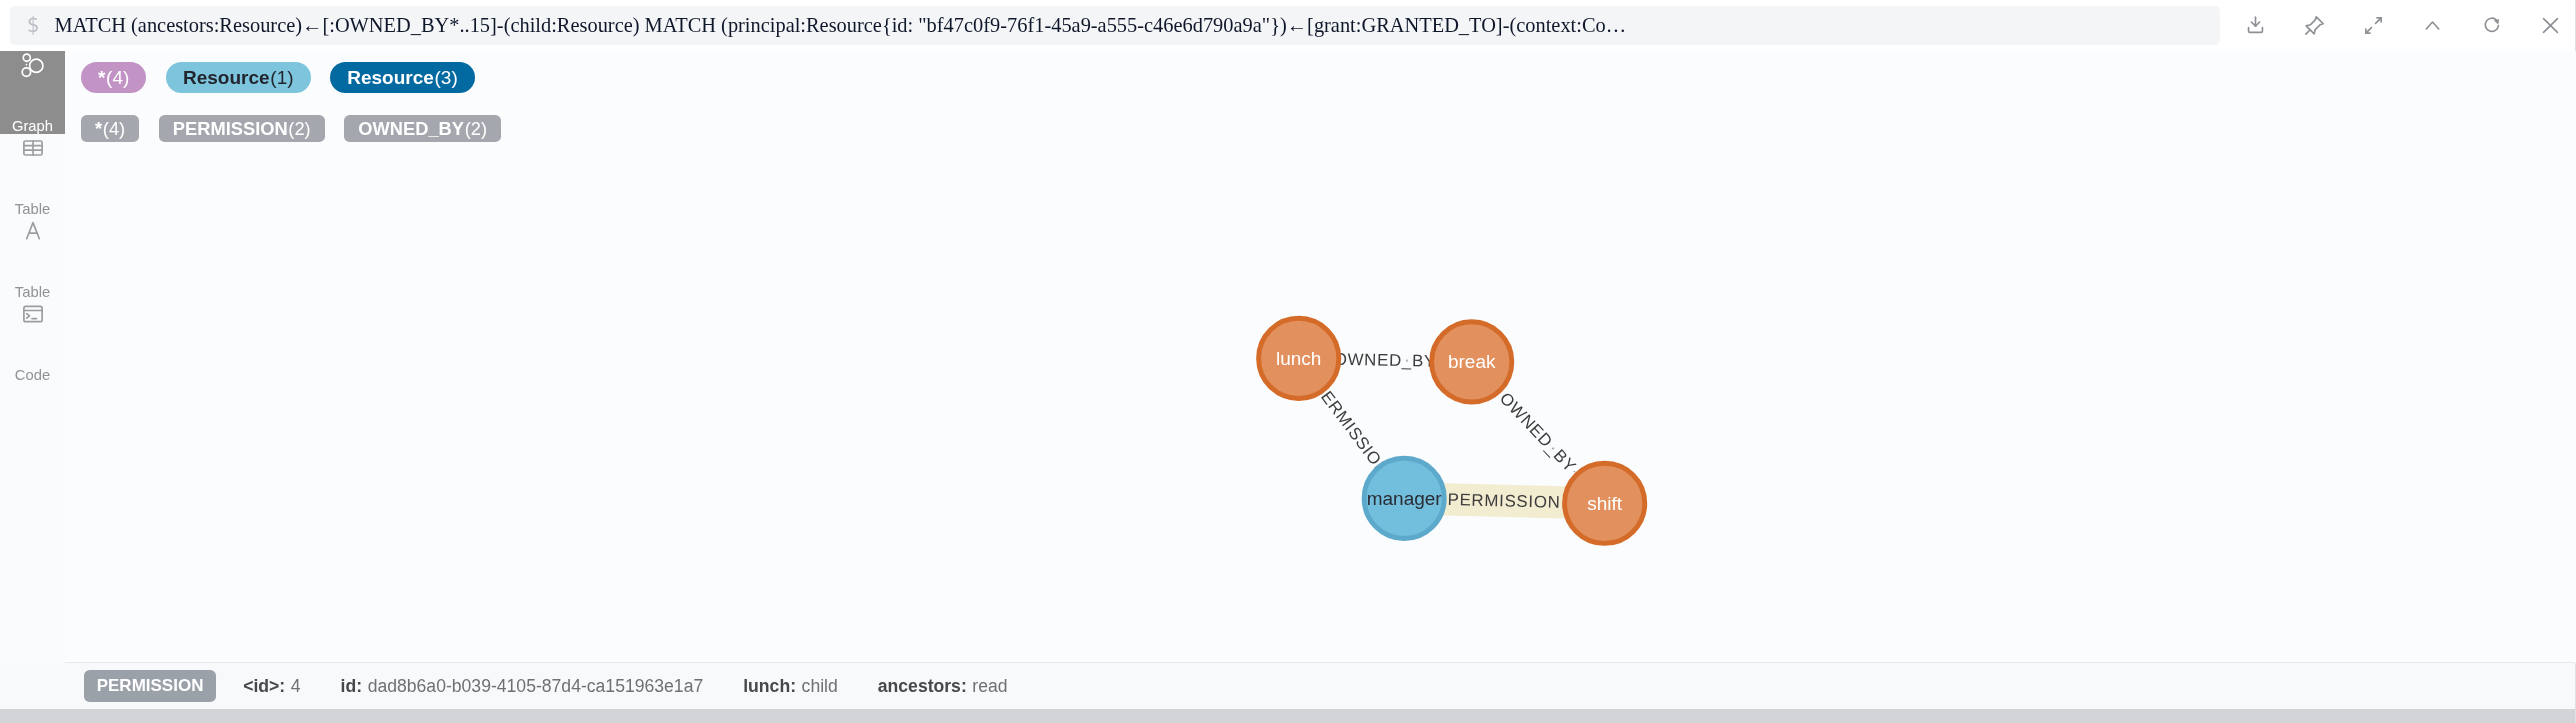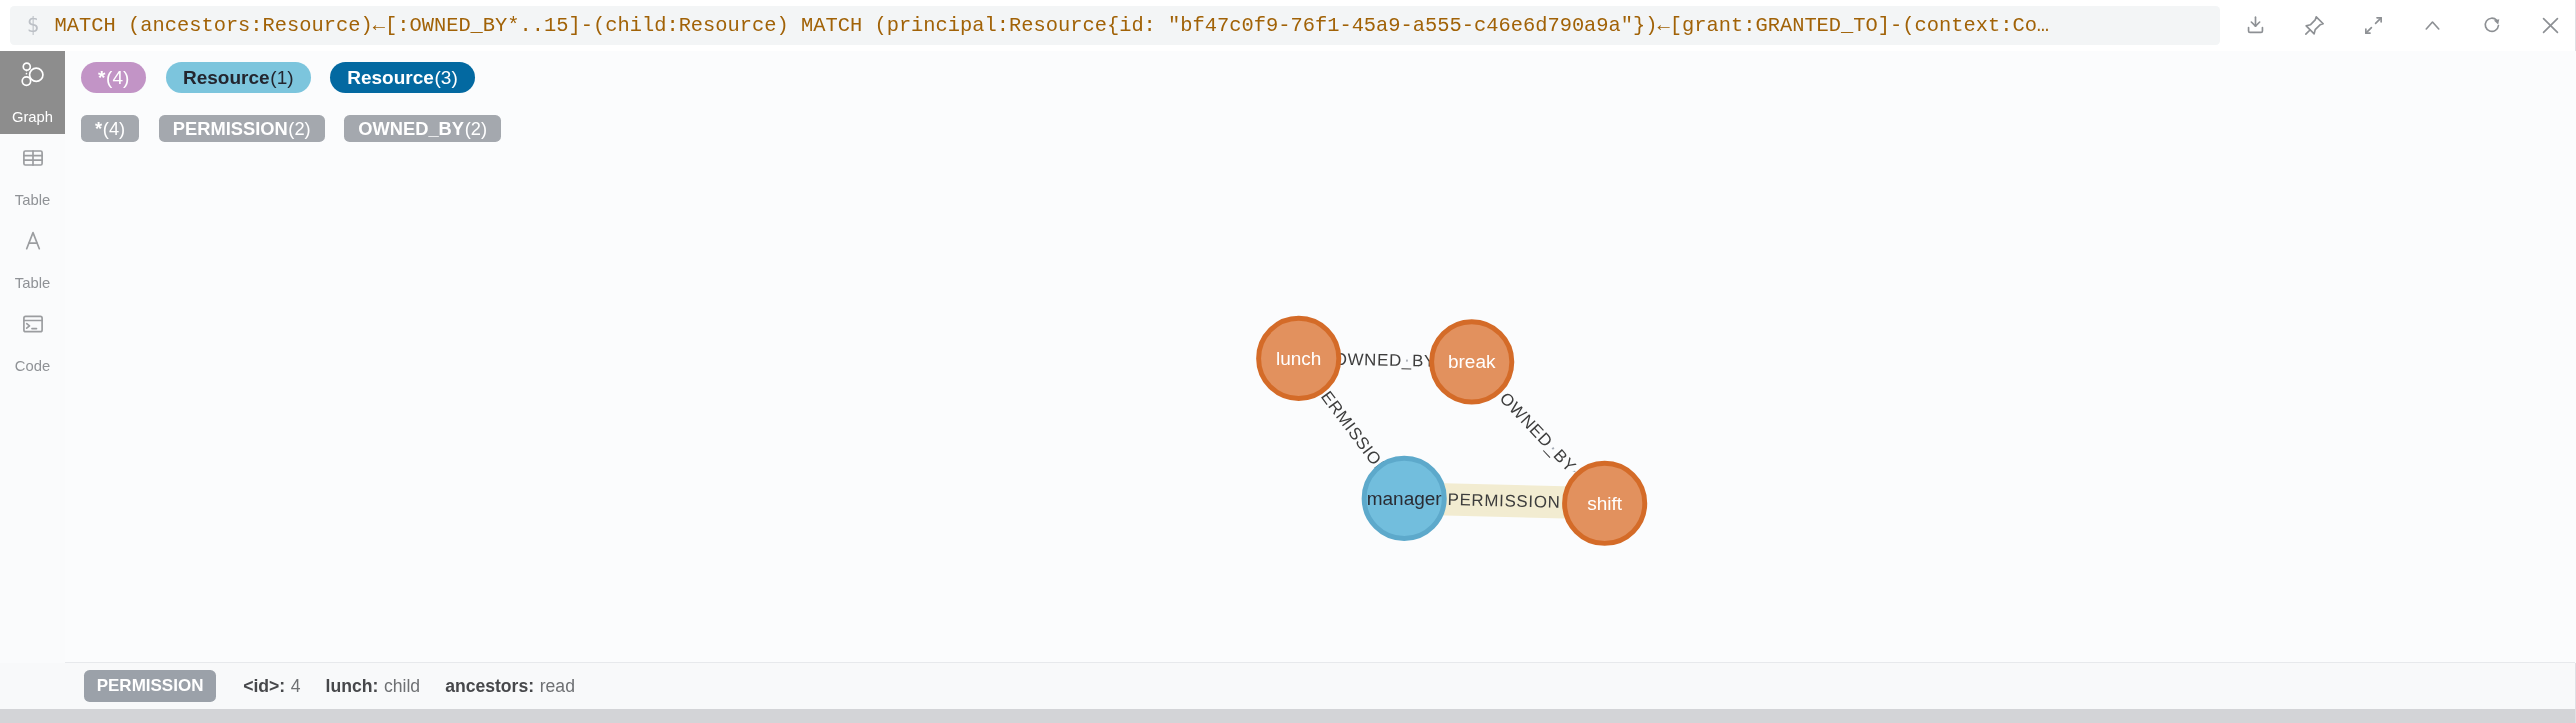--- a/index.html
+++ b/index.html
@@ -8,34 +8,34 @@
   .frame { position:relative; width:2576px; height:723px; background:#ffffff;
            border-right:1.4px solid #dfe0e4; }
 
   
   .query-header { position:absolute; top:0; left:0; right:0; height:51px; background:#ffffff; }
   .query-input { position:absolute; left:9.8px; top:5.6px; width:2210px; height:39px;
                  background:#f3f5f6; border-radius:4.2px; display:flex; align-items:center;
                  padding:0 17px; overflow:hidden; }
   .prompt { font-family:"DejaVu Sans Mono", monospace; font-size:20.4px; color:#bcc0c6;
             margin-right:15.5px; flex:0 0 auto; }
-  .query-text { font-family:Liberation Mono, monospace; font-size:20.4px; color:#a16207;
+  .query-text { font-family:Liberation Serif, serif; font-size:20.4px; color:#0f172a;
                 white-space:nowrap; overflow:hidden; }
   .header-actions { position:absolute; right:11.3px; top:0; height:51px;
                     display:flex; align-items:center; gap:32px; }
   .hicon { width:27px; height:27px; display:flex; align-items:center; justify-content:center;
            cursor:pointer; }
   .hicon svg { stroke:#8d9094; stroke-width:2.4; fill:none; stroke-linecap:round;
                stroke-linejoin:round; }
   .hicon .filled { fill:#8d9094; stroke:none; }
 
   
   .sidebar { position:absolute; left:0; top:51px; width:65px; height:658px; background:#fafbfc; }
   .side-tab { width:65px; height:83px; display:flex; flex-direction:column; align-items:center;
-              justify-content:center; gap:20px; cursor:pointer; color:#8f9296; }
+              justify-content:space-between; gap:20px; cursor:pointer; color:#8f9296; }
   .side-tab svg { stroke:#9b9da0; stroke-width:2.4; fill:none; stroke-linecap:round;
                   stroke-linejoin:round; }
   .side-tab .tab-label { font-size:14.8px; }
   .side-tab.active { background:#8d8d8d; color:#ffffff; }
   .side-tab.active svg { stroke:#ffffff; }
 
   
   .canvas { position:absolute; left:65px; top:51px; width:2511px; height:612px; background:#fbfcfd; }
   .canvas svg { position:absolute; left:0; top:0; }
 
@@ -49,21 +49,21 @@
   .pill .pcount { font-weight:400; margin-left:0.7px; }
   .pill-row.rels .pill { height:27px; border-radius:5.6px; padding:0 14px; font-size:18.3px;
                          background:#a4a8ae; }
 
   
   .status-divider { position:absolute; left:65px; right:0; top:662px; height:1.4px; background:#e7e9ec; }
   .statusbar { position:absolute; left:0; right:0; top:663px; height:46px; background:#f8f9fa;
                display:flex; align-items:center; padding-left:84px; }
   .status-pill { background:#9ba1a9; color:#ffffff; font-weight:700; font-size:17px;
                  padding:6.3px 12.7px; border-radius:5.6px; margin-right:27px; white-space:nowrap; }
-  .props { display:flex; align-items:center; gap:25px; font-size:17.6px; }
+  .props { display:flex; align-items:center; gap:40px; font-size:17.6px; }
   .prop { white-space:nowrap; }
   .prop .pkey { font-weight:700; color:#47484b; }
   .prop .pval { font-weight:400; color:#6e7073; margin-left:5.6px; }
 
   .bottom-strip { position:absolute; left:0; right:0; bottom:0; height:14px; background:#d3d4d7; }
 </style>
 </head>
 <body>
 
 <div class="frame">
@@ -210,20 +210,23 @@
   </div>
 
   <div class="status-divider"></div>
   <div class="statusbar">
     <span class="status-pill">PERMISSION</span>
     <div class="props">
       <span class="prop">
           <span class="pkey">&lt;id&gt;:</span><span class="pval">4</span>
         </span>
         <span class="prop">
+          <span class="pkey">id:</span><span class="pval">dad8b6a0-b039-4105-87d4-ca151963e1a7</span>
+        </span>
+        <span class="prop">
           <span class="pkey">lunch:</span><span class="pval">child</span>
         </span>
         <span class="prop">
           <span class="pkey">ancestors:</span><span class="pval">read</span>
         </span>
     </div>
   </div>
 
   <div class="bottom-strip"></div>
 </div>

